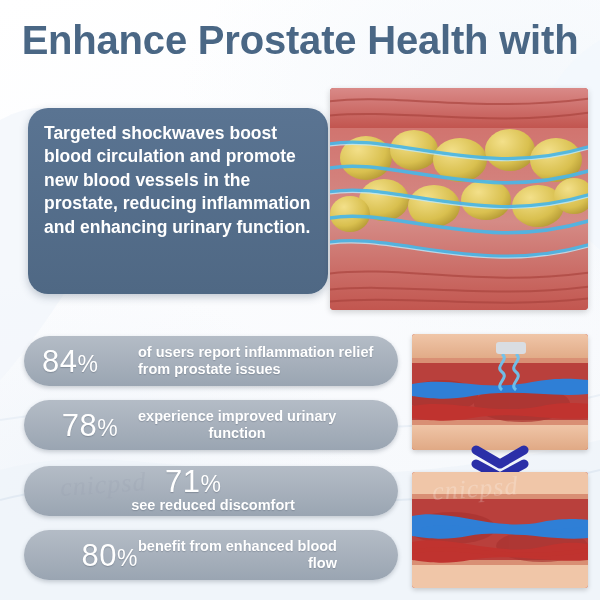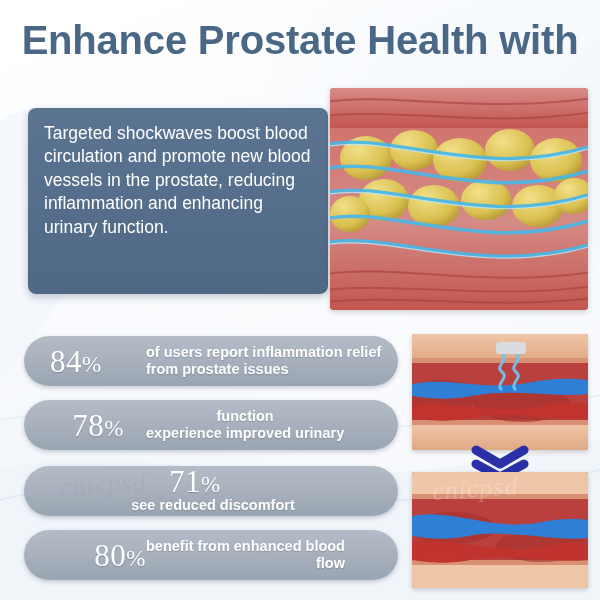--- a/index.html
+++ b/index.html
@@ -45,26 +45,26 @@
   .title .l2 { display: block; }
 
   
   .lead-card {
     position: absolute;
     left: 28px;
     top: 108px;
     width: 300px;
     height: 186px;
     background: linear-gradient(180deg, #5a7492 0%, #4f6884 100%);
-    border-radius: 8px;
+    border-radius: 20px;
     box-shadow: 0 3px 8px rgba(40,60,85,0.28);
     color: #ffffff;
     font-size: 17.5px;
     line-height: 1.34;
-    font-weight: normal;
+    font-weight: bold;
     padding: 14px 16px 24px 16px;
     box-sizing: border-box;
   }
 
   
   .hero-img {
     position: absolute;
     left: 330px;
     top: 88px;
     width: 258px;
@@ -84,27 +84,26 @@
     border-radius: 25px;
     background: linear-gradient(180deg, #b4bcc6 0%, #9aa5b2 100%);
     box-shadow: 0 2px 4px rgba(60,72,88,0.25);
     display: flex;
     align-items: center;
     padding: 0 14px 0 18px;
     box-sizing: border-box;
   }
   .stat .pct {
     color: #ffffff;
-    font-family: Liberation Serif, serif;
+    font-family: Liberation Sans, sans-serif;
     font-size: 31px;
     line-height: 1;
     min-width: 96px;
     letter-spacing: 0.5px;
     text-shadow: 0 1px 1px rgba(70,80,95,0.35);
-    margin-left: 8px;
   }
   .stat .pct .sym { font-size: 23px; }
   .stat .txt {
     color: #ffffff;
     font-size: 14.5px;
     line-height: 1.16;
     font-weight: bold;
     text-shadow: 0 1px 1px rgba(70,80,95,0.3);
   }
   #stat-0 { top: 336px; }
@@ -231,22 +230,22 @@
       <div>of users report inflammation relief</div>
       <div>from prostate issues</div>
     </div>
   </div>
 
   <div class="stat" id="stat-1">
     <div class="pct">
       <span>78</span><span class="sym">%</span>
     </div>
     <div class="txt">
+      <div>experience improved urinary</div>
       <div>function</div>
-      <div>experience improved urinary</div>
     </div>
   </div>
 
   <div class="stat" id="stat-2">
     <div class="pct">
       <span>71</span><span class="sym">%</span>
     </div>
     <div class="txt">
       <div>see reduced discomfort</div>
       <div></div>

